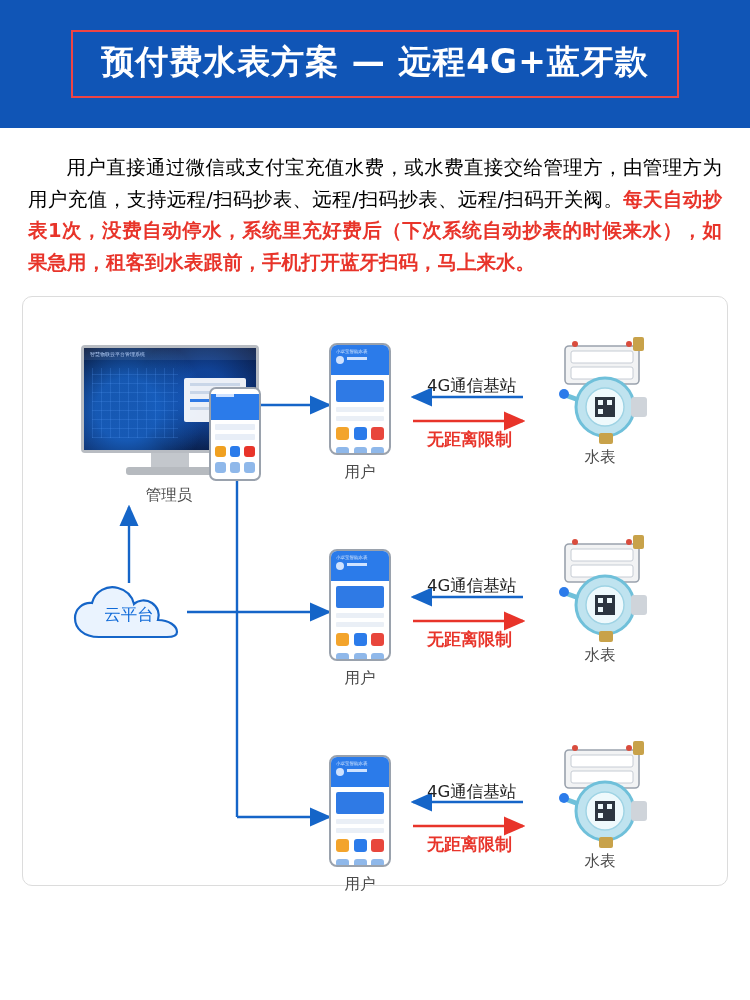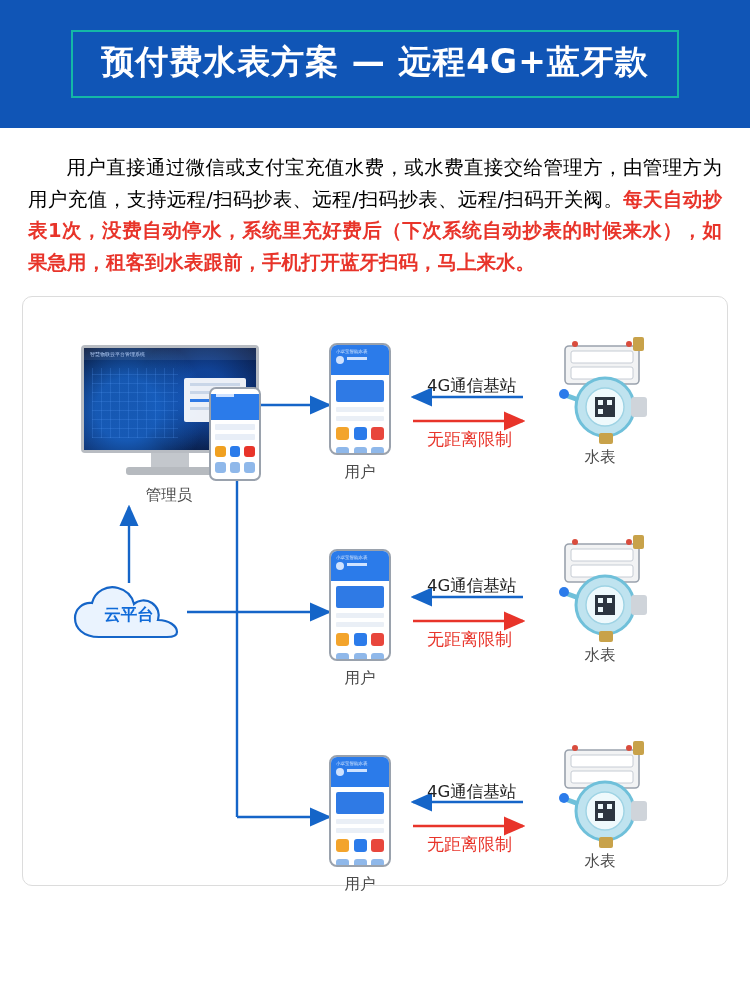--- a/index.html
+++ b/index.html
@@ -13,21 +13,21 @@
   }
 
   
   .banner {
     width: 750px; height: 128px;
     background: #1055b6;
     display: flex; align-items: center; justify-content: center;
     position: relative;
   }
   .banner-frame {
-    border: 2px solid #14b8a6;
+    border: 2px solid #ef4444;
     padding: 10px 28px 14px 28px;
   }
   .banner-title {
     color: #ffffff;
     font-size: 33px;
     font-weight: bold;
     letter-spacing: 1px;
     white-space: nowrap;
     line-height: 1.2;
   }
@@ -113,21 +113,21 @@
   }
 
   
   .cloud {
     left: 48px; top: 286px; width: 116px; height: 58px;
   }
   .cloud svg { display:block; }
   .cloud-label {
     position: absolute; left: 0; top: 0; width: 116px; height: 58px;
     display: flex; align-items: center; justify-content: center;
-    color: #0f6ad8; font-size: 16.5px; font-weight: 700;
+    color: #0f6ad8; font-size: 16.5px; font-weight: 400;
     padding-top: 6px;
     text-align: right;
   }
 
   
   .phone {
     width: 62px; height: 112px; background: #ffffff;
     border: 2px solid #9aa2ad; border-radius: 8px; overflow: hidden;
   }
   .ph-head { height: 30px; background: #2b7bea; position: relative; }
@@ -144,21 +144,21 @@
   .ph-icons2 { display:flex; justify-content: space-between; margin-top: 7px;}
   .ph-icons2 span { width: 13px; height: 13px; border-radius: 3px; background:#8fb8ea;}
 
   
   .meter { width: 128px; height: 108px; }
 
   .label-4g {
     font-size: 16.5px; color: #222; white-space: nowrap;
   }
   .label-nolimit {
-    font-size: 17px; color: #e8342a; font-weight: normal; white-space: nowrap;
+    font-size: 17px; color: #e8342a; font-weight: bold; white-space: nowrap;
   }
 
   svg.arrows { position: absolute; left: 0; top: 0; width: 706px; height: 590px; pointer-events: none; }
 </style>
 </head>
 <body>
 
 <div class="banner">
   <div class="banner-frame">
     <div class="banner-title">预付费水表方案 — 远程4G+蓝牙款</div>

